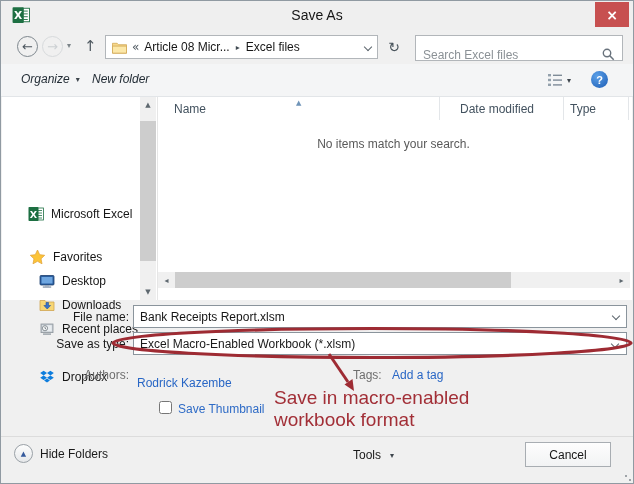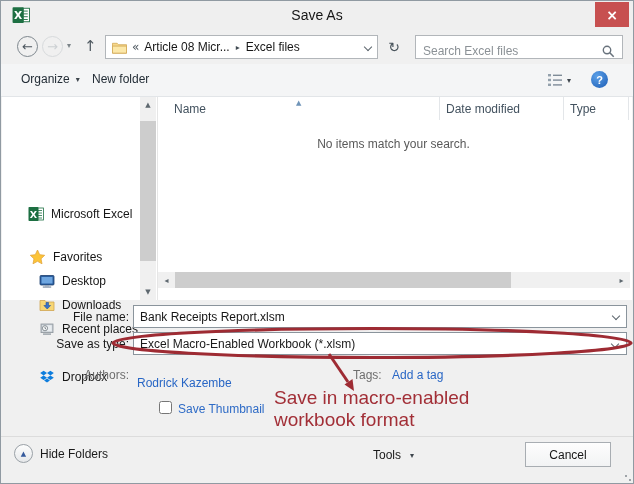--- a/index.html
+++ b/index.html
@@ -29,47 +29,47 @@
                border:1px solid #b2b6ba;display:flex;align-items:center;padding:0 6px;gap:5px;}
   .crumb-collapsed{color:#4c565e;}
   .crumb-sep{font-size:8px;color:#414b53;padding:0 1px;}
   .crumb{color:#161616;white-space:nowrap;}
   .addr-chev{margin-left:auto;}
   .chev{width:6px;height:6px;border-right:1.5px solid #5b646c;border-bottom:1.5px solid #5b646c;
         transform:rotate(45deg);display:inline-block;}
   .refresh-btn{position:absolute;left:381px;top:4px;width:24px;height:24px;display:flex;
                align-items:center;justify-content:center;font-size:14px;color:#47525a;}
   .search-box{position:absolute;left:414px;top:4px;width:208px;height:24px;background:#fff;
-              border:1px solid #b2b6ba;display:flex;align-items:flex-end;padding:0 7px;}
+              border:1px solid #b2b6ba;display:flex;align-items:flex-start;padding:12px 7px;}
   .search-box input{border:none;outline:none;flex:1;font:12px "Liberation Sans",sans-serif;color:#222;
                     background:transparent;padding:0;}
   .search-box input::placeholder{color:#8b9196;}
 
   
   .toolbar{position:absolute;top:63px;left:0;right:0;height:33px;background:#f4f5f6;
            border-bottom:1px solid #e2e5e8;}
-  .tb-btn{position:absolute;top:8px;color:#242e37;display:flex;align-items:center;gap:6px;cursor:pointer;}
+  .tb-btn{position:absolute;top:8px;color:#242e37;display:flex;align-items:center;gap:6px;cursor:pointer;font-style:italic;}
   .tb-organize{left:20px;}
   .tb-newfolder{left:91px;}
   .tb-chev{font-size:8px;color:#3e464d;}
   .tb-view{position:absolute;left:546px;top:9px;}
   .tb-view-chev{position:absolute;left:566px;top:12px;font-size:8px;color:#3e464d;}
   .help-btn{position:absolute;left:590px;top:7px;width:17px;height:17px;border-radius:50%;
             background:radial-gradient(circle at 35% 30%,#5aa0e8,#1d5cb4);color:#fff;font-weight:bold;
             font-size:11px;display:flex;align-items:center;justify-content:center;}
 
   
   .content{position:absolute;top:96px;left:1px;right:1px;height:203px;background:#fff;}
   .side-item{position:absolute;display:flex;align-items:center;gap:7px;height:20px;cursor:pointer;
              color:#161616;white-space:nowrap;}
   .filelist{position:absolute;left:155px;top:0;width:472px;height:203px;background:#fff;
             border-left:1px solid #e6e6e6;}
   .hdr-cell{position:absolute;top:0;height:23px;display:flex;align-items:center;color:#43525f;}
   .hdr-name{left:0;width:281px;padding-left:16px;}
-  .hdr-date{left:281px;width:124px;padding-left:6px;border-left:1px solid #e3e6e9;}
+  .hdr-date{left:281px;width:124px;padding-left:20px;border-left:1px solid #e3e6e9;}
   .hdr-type{left:405px;width:66px;padding-left:6px;border-left:1px solid #e3e6e9;
             border-right:1px solid #e3e6e9;}
   .sort-arrow{position:absolute;left:138px;top:2px;font-size:7px;color:#6f94b8;}
   .empty-msg{position:absolute;top:40px;left:0;width:100%;text-align:center;color:#595959;}
   .hscroll{position:absolute;left:0;top:175px;width:472px;height:16px;background:#f0f0f0;}
   .hs-btn{position:absolute;top:0;width:17px;height:16px;display:flex;align-items:center;
           justify-content:center;font-size:8px;color:#5e686f;}
   .hs-left{left:0;} .hs-right{right:0;}
   .hs-thumb{position:absolute;left:17px;top:0;width:336px;height:16px;background:#cdcdcd;}
   .vscroll{position:absolute;left:138px;top:0;width:16px;height:203px;background:#f0f0f0;}
@@ -100,21 +100,21 @@
               color:#a22f37;white-space:nowrap;}
   .overlay{position:absolute;left:0;top:0;width:634px;height:484px;pointer-events:none;}
 
   
   .bottombar{position:absolute;left:0;right:0;bottom:0;height:47px;background:#f0f0f0;
              border-top:1px solid #dcdcdc;}
   .hf-btn{position:absolute;left:13px;top:7px;display:flex;align-items:center;gap:7px;cursor:pointer;}
   .hf-circ{width:19px;height:19px;border-radius:50%;border:1px solid #9aa1a7;
            background:linear-gradient(#fdfdfd,#e6e8ea);display:flex;align-items:center;
            justify-content:center;font-size:7px;color:#34599c;}
-  .tools-btn{position:absolute;left:352px;top:11px;display:flex;align-items:center;gap:9px;cursor:pointer;margin-left:20px;}
+  .tools-btn{position:absolute;left:352px;top:11px;display:flex;align-items:center;gap:9px;cursor:pointer;}
   .btn{position:absolute;top:5px;height:25px;display:flex;align-items:center;justify-content:center;
        background:linear-gradient(#fdfdfd,#f2f3f4);cursor:pointer;color:#161616;}
   .btn-save{left:417px;width:75px;border:2px solid #4aa2f0;}
   .btn-cancel{left:524px;width:86px;border:1px solid #a8adb2;}
   .grip{position:absolute;right:6px;bottom:6px;width:2px;height:2px;background:#9ea3a8;
         box-shadow:8px 0 #9ea3a8,4px 4px #9ea3a8,8px 4px #9ea3a8,0 8px #9ea3a8,4px 8px #9ea3a8,8px 8px #9ea3a8;}
 </style>
 </head>
 <body>
 

